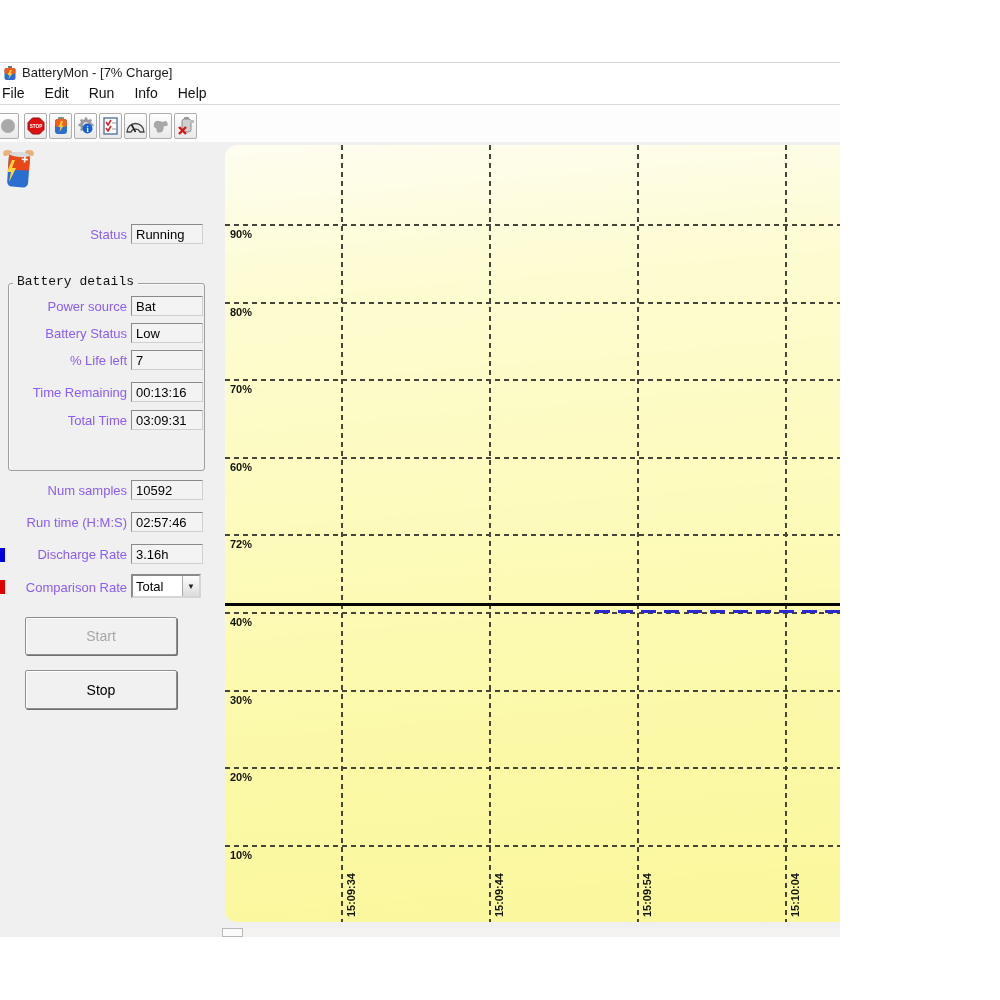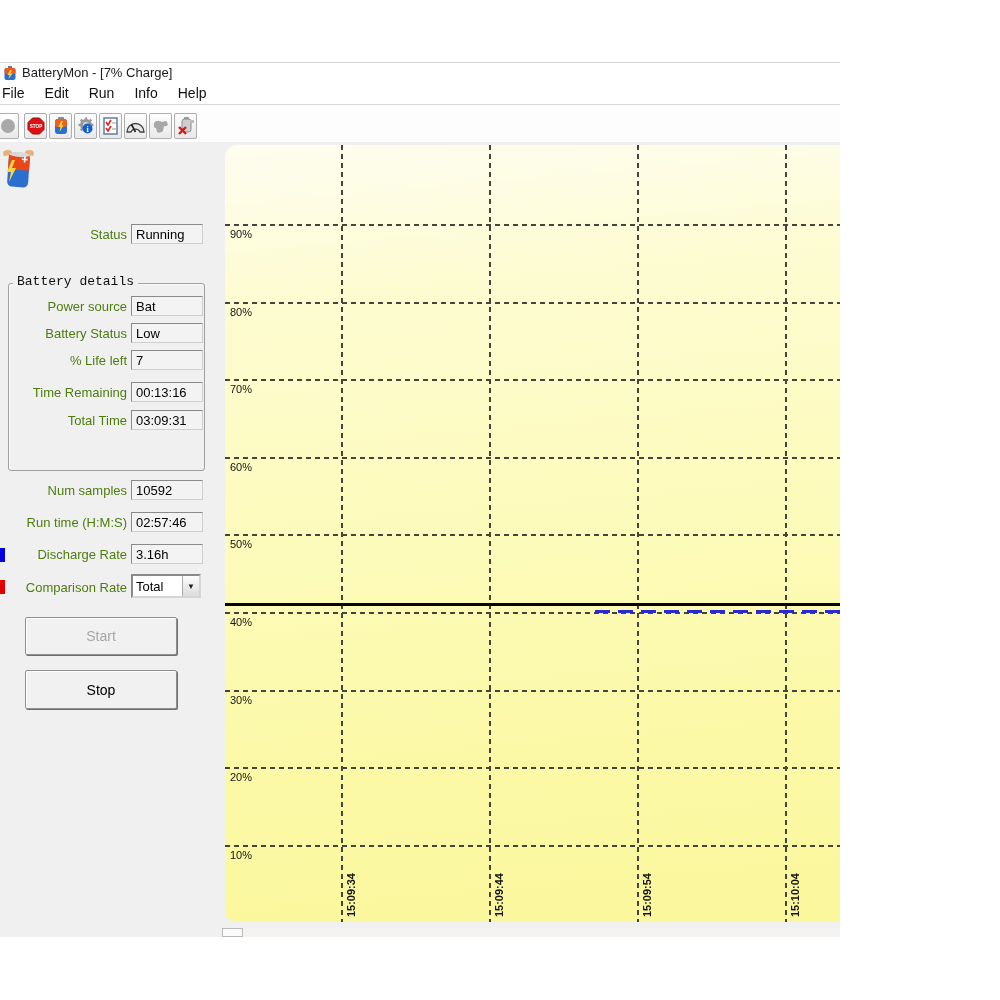--- a/index.html
+++ b/index.html
@@ -21,21 +21,21 @@
   .toolbar { position:absolute; left:0; top:43px; width:100%; height:37px; background:#fdfdfd; }
   .tbtn { position:absolute; top:8px; width:23px; height:26px; background:linear-gradient(#fefefe,#e9e9e9);
           border:1px solid #aeaeae; border-radius:2px; display:flex; align-items:center; justify-content:center; }
   
   .panel { position:absolute; left:0; top:80px; width:212px; height:795px; background:#f0f0f0; }
   .logo { position:absolute; left:2px; top:6px; width:33px; height:42px; }
   .field { position:absolute; left:131px; width:72px; height:20px; background:#f3f3f3;
            border:1px solid #8a8a8a; border-right-color:#cfcfcf; border-bottom-color:#cfcfcf;
            font-size:13px; color:#000; padding:2px 0 0 4px; }
   .rowline { position:absolute; left:0; width:212px; height:22px; }
-  .rowline .lbl { position:absolute; left:0; width:127px; top:3px; font-size:13px; color:#4d7c0f; text-align:right; }
+  .rowline .lbl { position:absolute; left:0; width:127px; top:3px; font-size:13px; color:#8b5cf6; text-align:right; }
   .groupbox { position:absolute; left:8px; top:141px; width:197px; height:188px;
               border:1px solid #9f9f9f; border-radius:3px; box-shadow:inset 1px 1px 0 #fbfbfb; }
   .group-title { position:absolute; left:13px; top:132px; font-size:13px; color:#111;
                  background:#f0f0f0; padding:0 4px;font-family:Liberation Mono, monospace; }
   .marker { position:absolute; left:0; width:5px; height:14px; }
   .combo { position:absolute; left:131px; width:70px; height:24px; background:#fff;
            border:2px solid #8a8a8a; border-right-color:#d5d5d5; border-bottom-color:#d5d5d5;
            display:flex; align-items:center; }
   .combo .val { font-size:13px; color:#000; padding-left:3px; flex:1; }
   .combo .drop { width:17px; height:100%; background:linear-gradient(#fdfdfd,#dcdcdc);
@@ -47,21 +47,21 @@
              display:flex; align-items:center; justify-content:center; color:#000; }
   .pushbtn.disabled { color:#a7a7a7; }
   
   .chart { position:absolute; left:225px; top:83px; width:775px; height:777px;
            border-radius:12px 0 0 12px;
            background:linear-gradient(175deg,#fefdf0 0%, #fdfcd2 18%, #fdfbbd 45%, #fbf9a6 75%, #faf79c 100%); }
   .hgrid { position:absolute; left:0; width:100%; height:2px;
            background:repeating-linear-gradient(90deg,#45453c 0 5px,transparent 5px 9px); }
   .vgrid { position:absolute; top:0; height:100%; width:2px;
            background:repeating-linear-gradient(180deg,#45453c 0 5px,transparent 5px 9px); }
-  .ytick { position:absolute; font-size:11px; font-weight:400; color:#15150f; }
+  .ytick { position:absolute; font-size:11px; font-weight:700; color:#15150f; }
   .xtick { position:absolute; bottom:5px; writing-mode:vertical-rl; transform:rotate(180deg);
            font-size:11px; font-weight:700; color:#15150f; }
   .series-solid { position:absolute; left:0; width:100%; height:3px; background:#050505; }
   .series-dashed { position:absolute; height:3px;
            background:repeating-linear-gradient(90deg,#2a2ad0 0 15px,transparent 15px 23px); }
   
   .hscroll { position:absolute; left:222px; top:866px; width:778px; height:9px; background:#f4f3f2; }
   .hscroll .sbtn { position:absolute; left:0; top:0; width:21px; height:9px; background:#fafafa;
                    border:1px solid #b9b9b9; }
 </style>
@@ -227,21 +227,21 @@
   <div class="chart" id="chart">
       <div class="hgrid" style="top: 79px;"></div>
       <div class="ytick" style="top: 83px; left: 5px;">90%</div>
       <div class="hgrid" style="top: 156.6px;"></div>
       <div class="ytick" style="top: 160.6px; left: 5px;">80%</div>
       <div class="hgrid" style="top: 234.2px;"></div>
       <div class="ytick" style="top: 238.2px; left: 5px;">70%</div>
       <div class="hgrid" style="top: 311.8px;"></div>
       <div class="ytick" style="top: 315.8px; left: 5px;">60%</div>
       <div class="hgrid" style="top: 389.4px;"></div>
-      <div class="ytick" style="top: 393.4px; left: 5px;">50%</div>
+      <div class="ytick" style="top: 393.4px; left: 5px;">72%</div>
       <div class="hgrid" style="top: 467px;"></div>
       <div class="ytick" style="top: 471px; left: 5px;">40%</div>
       <div class="hgrid" style="top: 544.6px;"></div>
       <div class="ytick" style="top: 548.6px; left: 5px;">30%</div>
       <div class="hgrid" style="top: 622.2px;"></div>
       <div class="ytick" style="top: 626.2px; left: 5px;">20%</div>
       <div class="hgrid" style="top: 699.8px;"></div>
       <div class="ytick" style="top: 703.8px; left: 5px;">10%</div>
       <div class="vgrid" style="left: 116px;"></div>
       <div class="xtick" style="left: 120px;">15:09:34</div>

